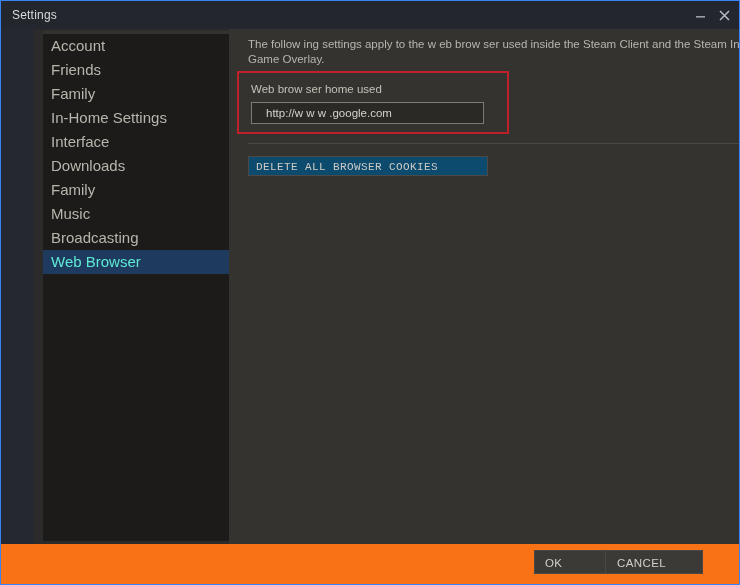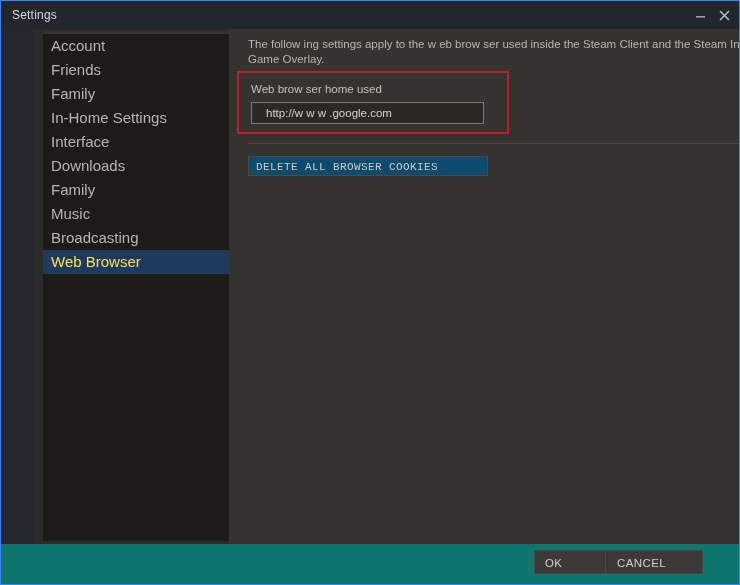--- a/index.html
+++ b/index.html
@@ -78,21 +78,21 @@
     height: 24px;
     line-height: 24px;
     padding-left: 8px;
     font-size: 15px;
     color: #b9b5ad;
     white-space: nowrap;
     box-sizing: border-box;
   }
   .nav-item.selected {
     background: #1f3a5f;
-    color: #fde047;
+    color: #5eead4;
   }
   
   .panel {
     position: absolute;
     left: 195px;
     top: 0;
     width: 545px;
     height: 515px;
     background: #35332f;
     overflow: hidden;
@@ -162,21 +162,21 @@
     padding-left: 7px;
     line-height: 18px;
   }
   
   .footer {
     position: absolute;
     left: 0;
     top: 543px;
     width: 740px;
     height: 42px;
-    background: #0f766e;
+    background: #f97316;
   }
   .footer-btn {
     position: absolute;
     top: 6px;
     height: 24px;
     background: #3c3a37;
     border: 1px solid #4a4845;
     box-sizing: border-box;
     color: #d2cfc8;
     font-family: "Liberation Sans", sans-serif;

